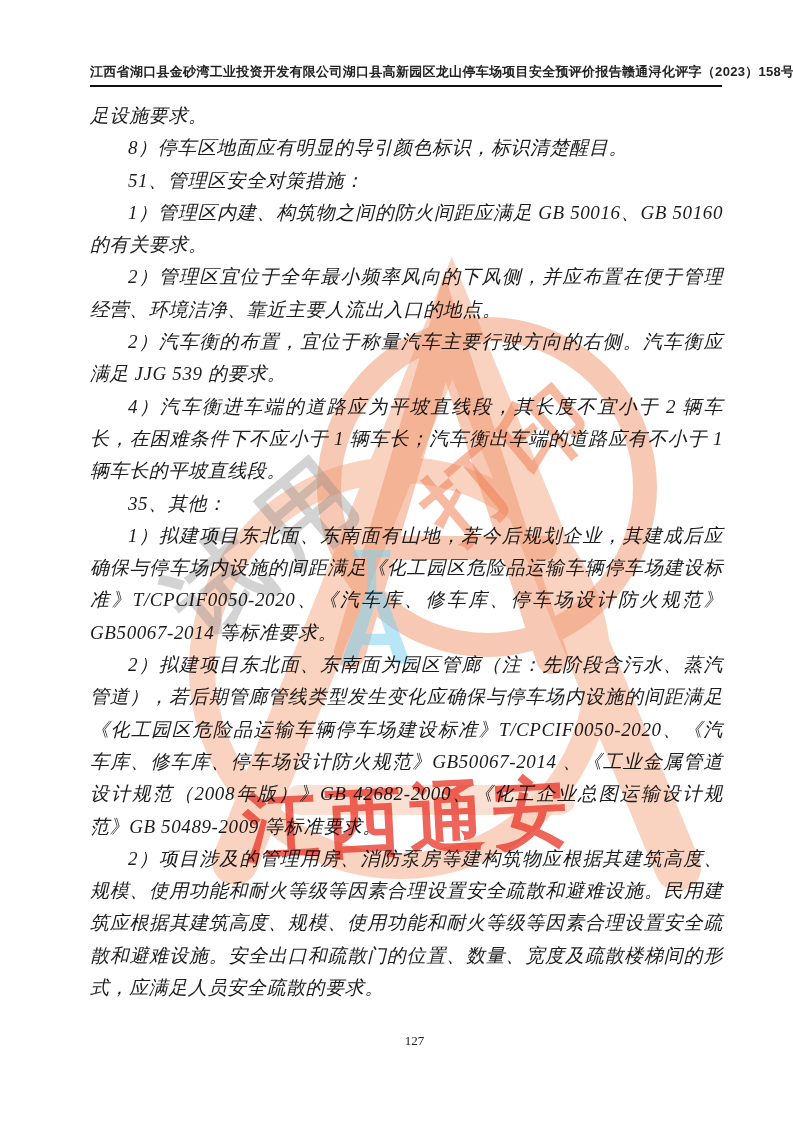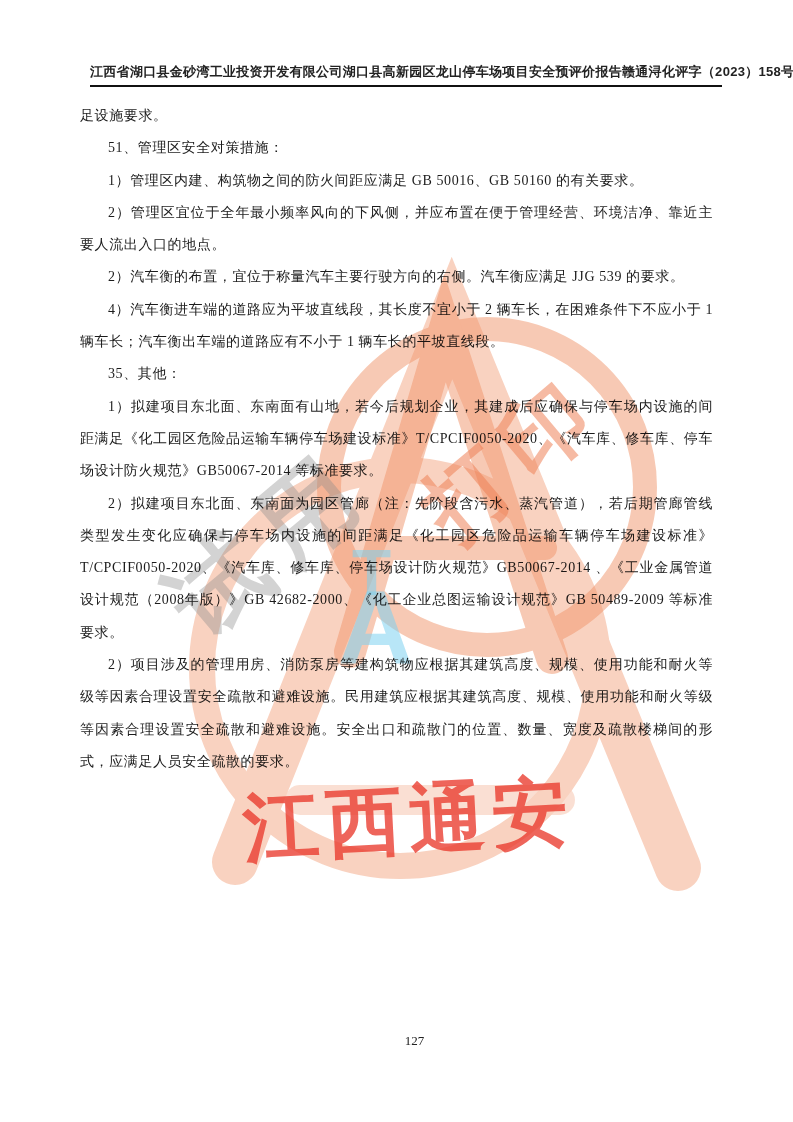--- a/index.html
+++ b/index.html
@@ -17,24 +17,25 @@
     position:absolute;left:90px;right:71px;top:63px;
     display:flex;justify-content:space-between;align-items:flex-end;
     border-bottom:2px solid #111;
     padding-bottom:4px;
     font-family:"Liberation Sans","DejaVu Sans",sans-serif;
     font-weight:bold;font-size:13px;color:#222;
     letter-spacing:.3px;white-space:nowrap;
   }
   
   .body-text{
-    position:absolute;left:80px;width:633px;top:100px;
-    font-size:14px;line-height:32.3px;
+    position:absolute;left:90px;width:633px;top:100px;
+    font-size:19px;line-height:32.3px;
     letter-spacing:.6px;
     text-align:justify;
+    font-style:italic;
   }
   .body-text p{margin:0;}
   .body-text p.ind{text-indent:2em;}
   
   .footer{
     position:absolute;left:0;right:0;top:1033px;
     text-align:center;font-size:13px;color:#222;padding-left:36px;
   }
   
   .wm{
@@ -80,20 +81,21 @@
 
 <div class="page">
 
   <div class="header">
     <span>江西省湖口县金砂湾工业投资开发有限公司湖口县高新园区龙山停车场项目安全预评价报告</span>
     <span>赣通浔化评字（2023）158号</span>
   </div>
 
   <div class="body-text">
     <p>足设施要求。</p>
+    <p class="ind">8）停车区地面应有明显的导引颜色标识，标识清楚醒目。</p>
     <p class="ind">51、管理区安全对策措施：</p>
     <p class="ind">1）管理区内建、构筑物之间的防火间距应满足 GB 50016、GB 50160 的有关要求。</p>
     <p class="ind">2）管理区宜位于全年最小频率风向的下风侧，并应布置在便于管理经营、环境洁净、靠近主要人流出入口的地点。</p>
     <p class="ind">2）汽车衡的布置，宜位于称量汽车主要行驶方向的右侧。汽车衡应满足 JJG 539 的要求。</p>
     <p class="ind">4）汽车衡进车端的道路应为平坡直线段，其长度不宜小于 2 辆车长，在困难条件下不应小于 1 辆车长；汽车衡出车端的道路应有不小于 1 辆车长的平坡直线段。</p>
     <p class="ind">35、其他：</p>
     <p class="ind">1）拟建项目东北面、东南面有山地，若今后规划企业，其建成后应确保与停车场内设施的间距满足《化工园区危险品运输车辆停车场建设标准》T/CPCIF0050-2020、《汽车库、修车库、停车场设计防火规范》GB50067-2014 等标准要求。</p>
     <p class="ind">2）拟建项目东北面、东南面为园区管廊（注：先阶段含污水、蒸汽管道），若后期管廊管线类型发生变化应确保与停车场内设施的间距满足《化工园区危险品运输车辆停车场建设标准》T/CPCIF0050-2020、《汽车库、修车库、停车场设计防火规范》GB50067-2014 、《工业金属管道设计规范（2008年版）》GB 42682-2000、《化工企业总图运输设计规范》GB 50489-2009 等标准要求。</p>
     <p class="ind">2）项目涉及的管理用房、消防泵房等建构筑物应根据其建筑高度、规模、使用功能和耐火等级等因素合理设置安全疏散和避难设施。民用建筑应根据其建筑高度、规模、使用功能和耐火等级等因素合理设置安全疏散和避难设施。安全出口和疏散门的位置、数量、宽度及疏散楼梯间的形式，应满足人员安全疏散的要求。</p>
   </div>

